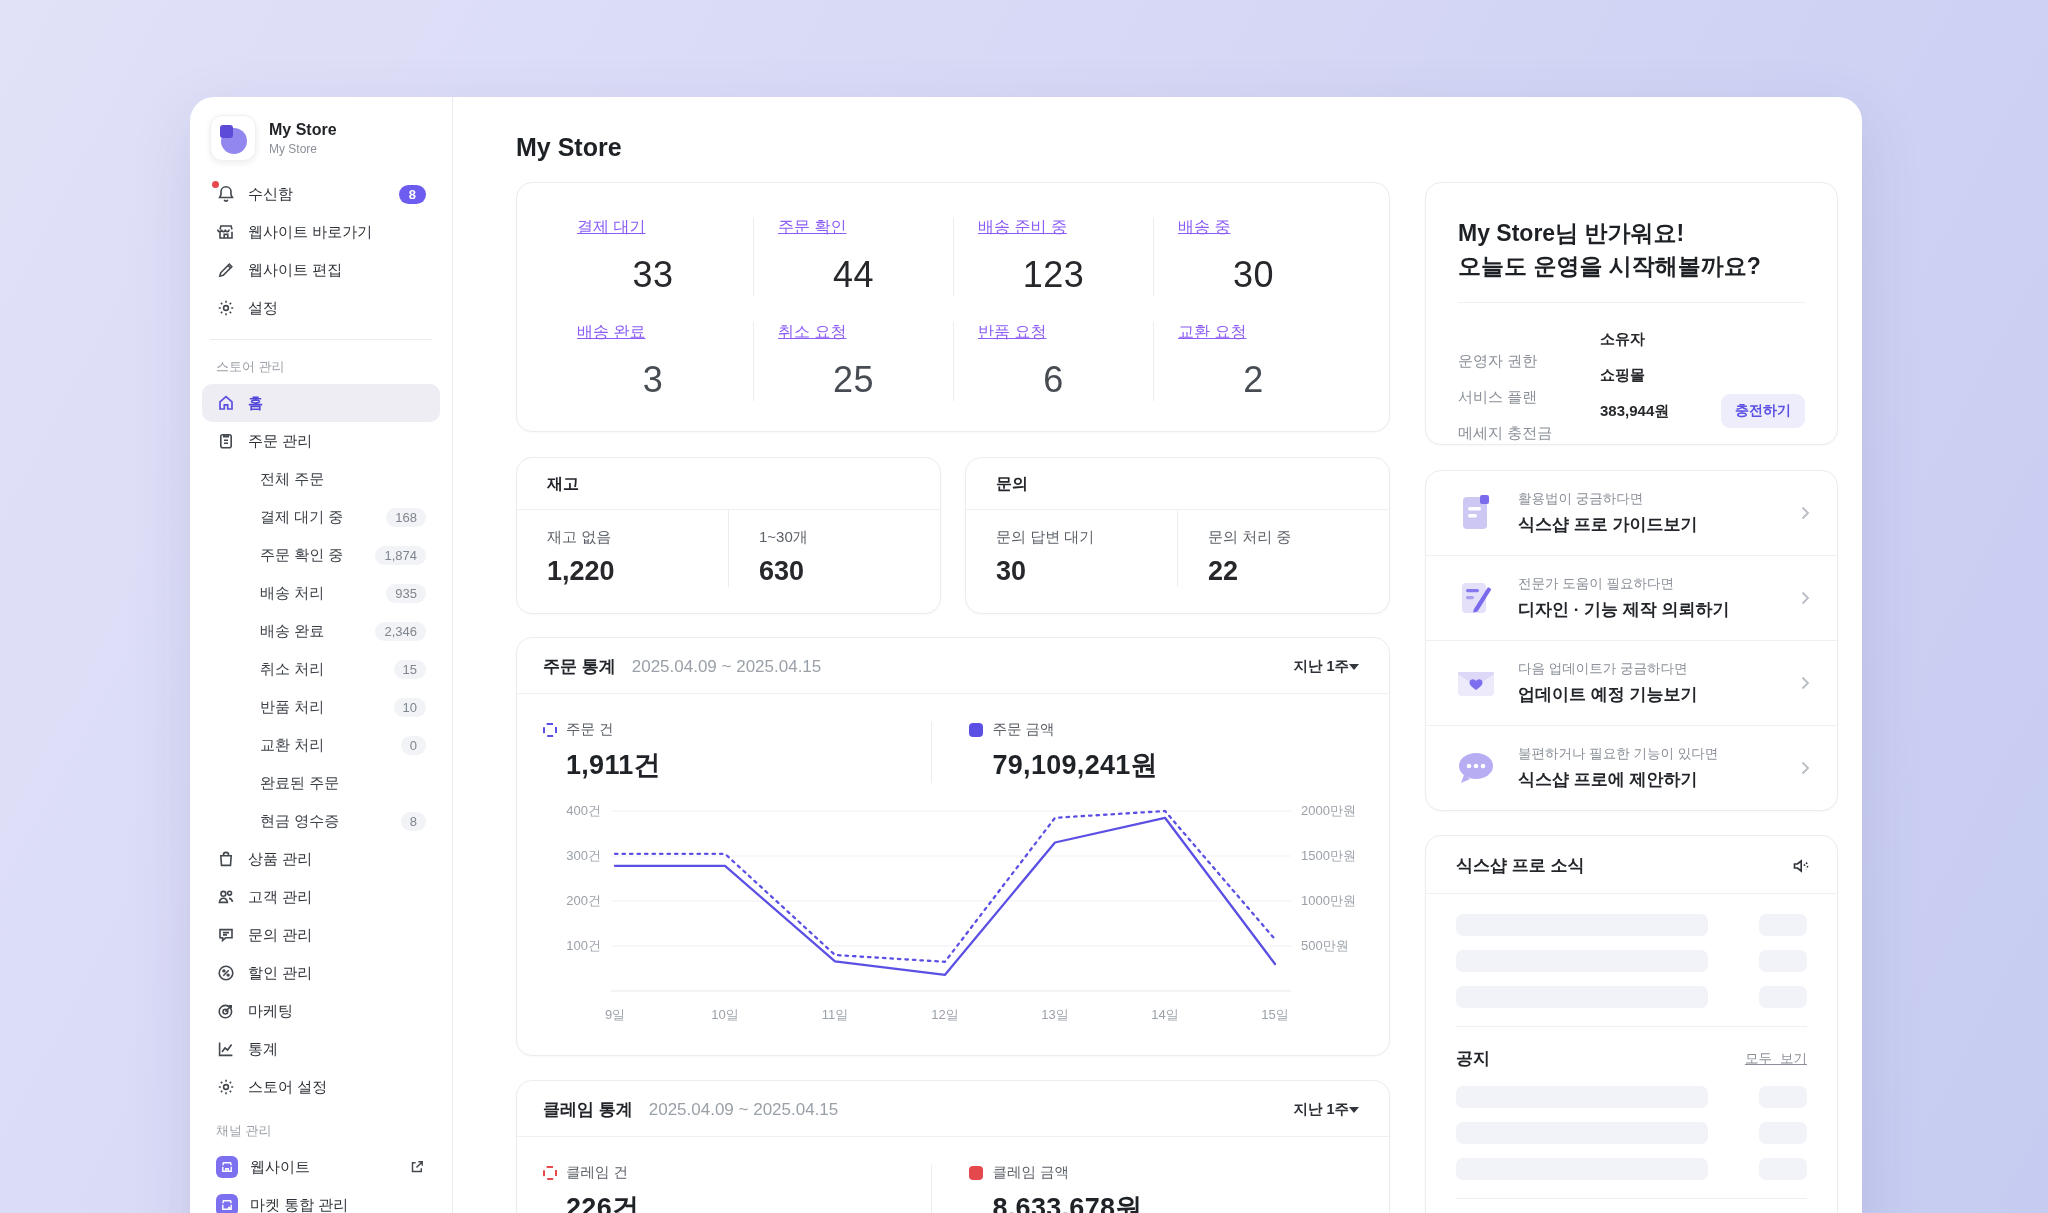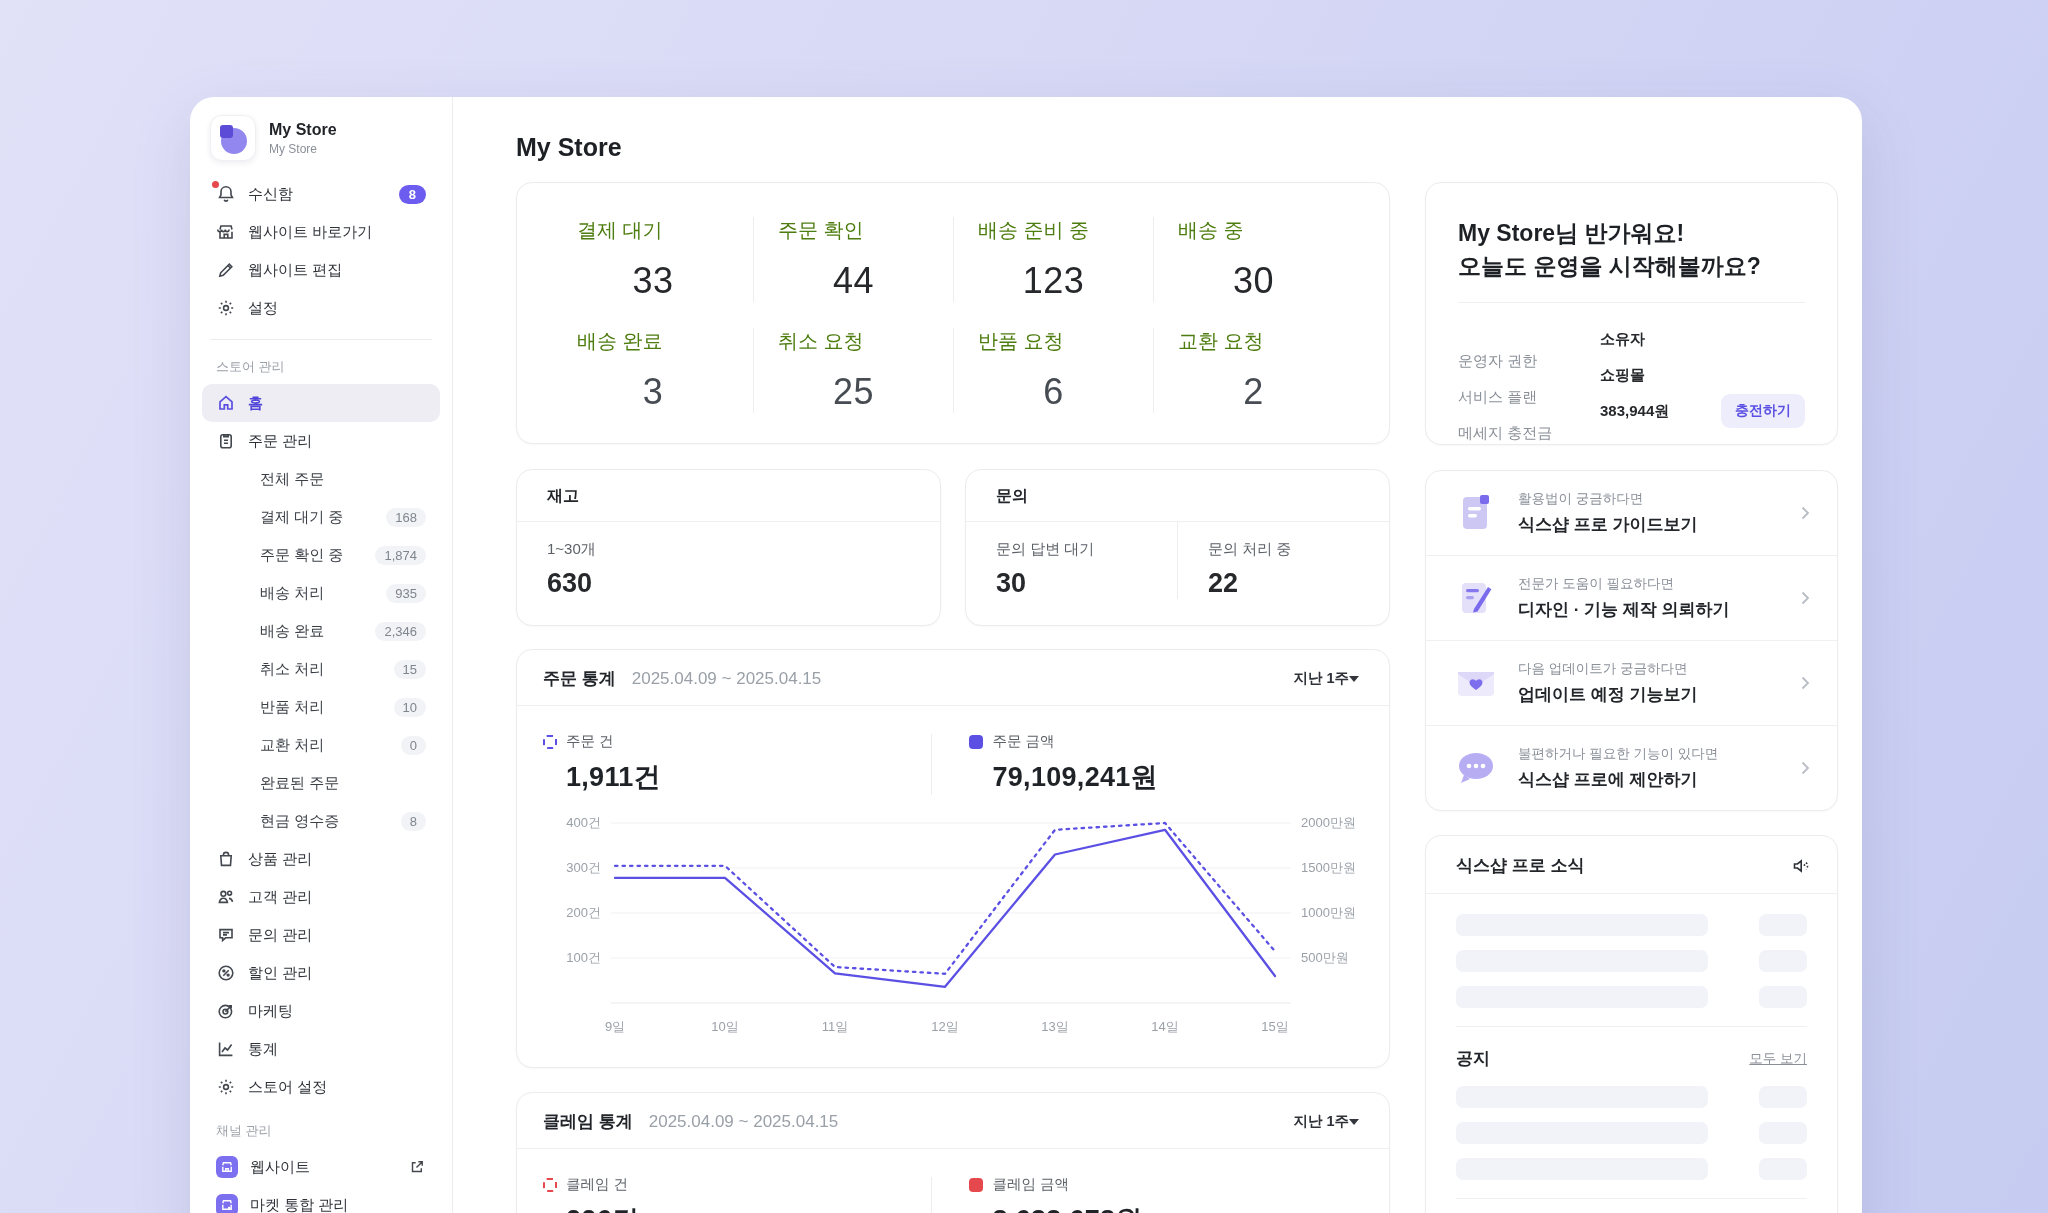--- a/index.html
+++ b/index.html
@@ -47,21 +47,21 @@
   .columns{ display:flex; gap:35px; align-items:flex-start;}
   .col-left{ width:874px; flex:0 0 874px;}
   .col-right{ width:413px; flex:0 0 413px;}
   .card{ background:#fff; border:1px solid #ececef; border-radius:16px; box-shadow:0 1px 2px rgba(20,20,40,.03);}
   
   .stats-card{ padding:34px 36px 30px 36px; margin-bottom:25px;}
   .stat-row{ display:grid; grid-template-columns:1fr 1fr 1fr 1fr;}
   .stat-row + .stat-row{ margin-top:26px;}
   .stat-cell{ padding:0 24px;}
   .stat-cell + .stat-cell{ border-left:1px solid #ededf0;}
-  .stat-label{ font-size:20px; color:#4d7c0f;}
+  .stat-label{ font-size:16px; color:#8b5cf6;text-decoration:underline;}
   .stat-value{ font-size:36px; font-weight:400; text-align:center; margin-top:16px; color:#26282b; letter-spacing:.5px;}
   .stat-row.second .stat-value{ color:#474c53;}
   
   .two-cards{ display:flex; gap:24px; margin-bottom:23px;}
   .mini-card{ flex:1; height:157px;}
   .mini-head{ padding:16px 30px 14px 30px; border-bottom:1px solid #f0f0f3; font-size:16px; font-weight:700; color:#22252a;}
   .mini-body{ display:flex;}
   .mini-cell{ flex:1; padding:18px 30px 0 30px;}
   .mini-cell + .mini-cell{ border-left:1px solid #ededf0;}
   .mini-label{ font-size:15px; color:#5c6168;}
@@ -99,21 +99,21 @@
   .link-row{ display:flex; align-items:center; padding:16px 22px 16px 24px; cursor:pointer;}
   .link-row + .link-row{ border-top:1px solid #f0f0f3;}
   .link-icon{ width:52px; height:52px; flex:0 0 52px; margin-right:16px; display:flex; align-items:center; justify-content:center;}
   .link-caption{ font-size:13.5px; color:#8a8f98;}
   .link-title{ font-size:17px; font-weight:700; color:#22252a; margin-top:5px;}
   .chev{ margin-left:auto; display:flex;}
   .news-card{ min-height:420px;}
   .news-head{ display:flex; align-items:center; padding:18px 26px 16px 30px; border-bottom:1px solid #f0f0f3;}
   .news-title{ font-size:17px; font-weight:700; color:#22252a;}
   .speaker{ margin-left:auto; display:flex; cursor:pointer;}
-  .news-body{ padding:20px 30px 0 30px;}
+  .news-body{ padding:20px 30px 0 30px;font-family:Liberation Mono, monospace;}
   .sk-row{ display:flex; justify-content:space-between; align-items:center; margin-bottom:14px;}
   .sk{ height:22px; border-radius:7px; background:#f2f3f8;}
   .sk.long{ width:252px;}
   .sk.short{ width:48px;}
   .news-div{ border-top:1px solid #f0f0f3; margin:18px 0 0 0;}
   .notice-head{ display:flex; align-items:center; padding:20px 0 16px 0;}
   .notice-title{ font-size:17px; font-weight:700; color:#22252a;}
   .view-all{ margin-left:auto; font-size:13.5px; color:#8a8f98; text-decoration:underline; cursor:pointer;}
 </style>
 </head>
@@ -374,20 +374,24 @@
               <div class="stat-label">교환 요청</div>
               <div class="stat-value">2</div>
             </div>
           </div>
         </div>
 
         <div class="two-cards">
           <div class="card mini-card">
             <div class="mini-head">재고</div>
             <div class="mini-body">
+              <div class="mini-cell">
+                <div class="mini-label">재고 없음</div>
+                <div class="mini-value">1,220</div>
+              </div>
               <div class="mini-cell">
                 <div class="mini-label">1~30개</div>
                 <div class="mini-value">630</div>
               </div>
             </div>
           </div>
           <div class="card mini-card">
             <div class="mini-head">문의</div>
             <div class="mini-body">
               <div class="mini-cell">

